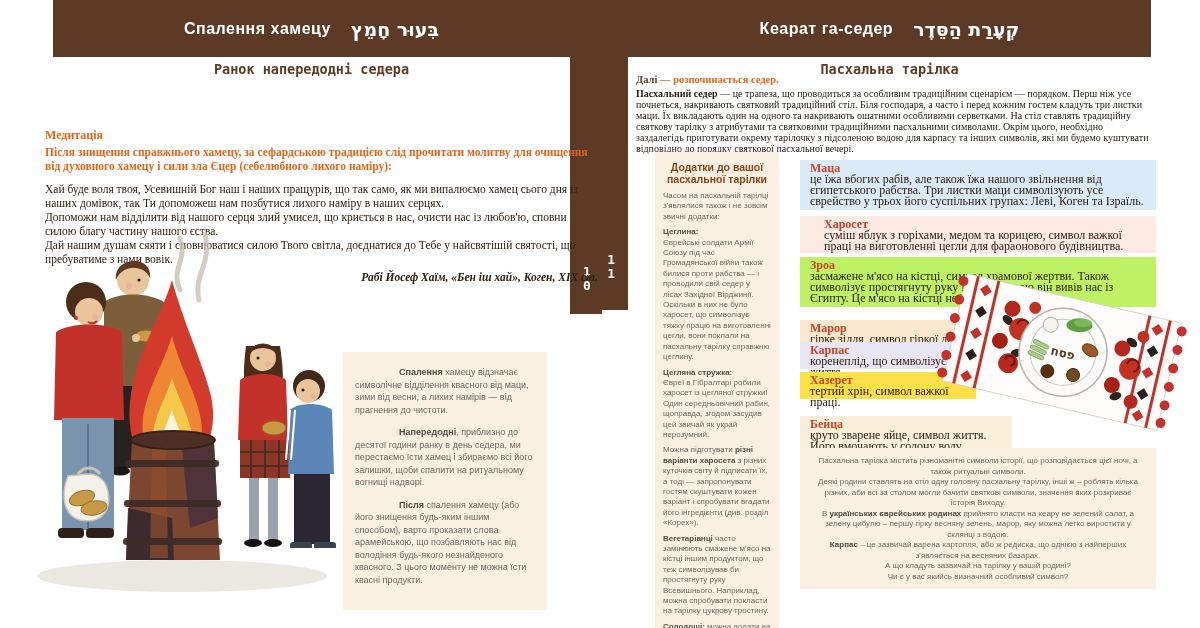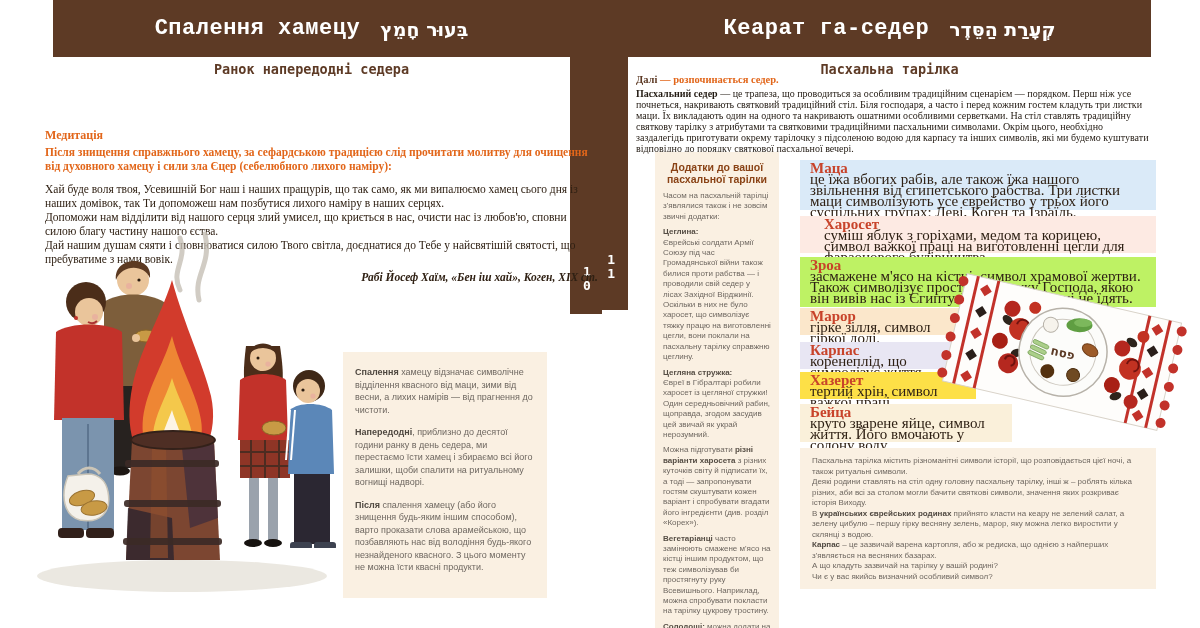--- a/index.html
+++ b/index.html
@@ -3,21 +3,21 @@
 <meta charset="utf-8">
 <style>
   html,body{margin:0;padding:0;background:#fff;}
   .stage{position:relative;width:1200px;height:628px;background:#ffffff;overflow:hidden;
          font-family:"Liberation Serif",serif;}
   
   .band{position:absolute;top:0;height:57px;background:#5d3a25;color:#fff;
         display:flex;align-items:center;justify-content:center;gap:20px;}
   .band-left{left:53px;width:517px;}
   .band-right{left:628px;width:523px;}
-  .band-title{font-family:Liberation Mono, monospace;font-weight:bold;font-size:22px;letter-spacing:.5px;}
+  .band-title{font-family:Liberation Sans, sans-serif;font-weight:bold;font-size:16px;letter-spacing:.5px;}
   .band-heb{font-family:"DejaVu Sans",sans-serif;font-weight:bold;font-size:19px;direction:rtl;}
   .spine{position:absolute;left:570px;top:0;width:58px;height:310px;background:#5d3a25;}
   .spine:after{content:"";position:absolute;left:0;bottom:-4px;width:32px;height:4px;background:#5d3a25;}
   .pn{position:absolute;color:#fff;font-family:"DejaVu Sans Mono",monospace;font-weight:bold;
       font-size:13px;line-height:14px;text-align:center;}
   .pn-left{left:13px;top:265px;}
   .pn-right{right:13px;top:253px;}
   .subtitle{position:absolute;top:61px;font-family:"DejaVu Sans Mono",monospace;font-weight:bold;
             font-size:13.5px;color:#5d3a25;text-align:center;}
   .sub-left{left:53px;width:517px;}
@@ -26,46 +26,46 @@
   .med{position:absolute;left:45px;top:92px;width:553px;font-size:11.5px;line-height:14px;color:#2f2013;margin-top:36px;}
   .med-label{color:#e2661a;font-weight:bold;font-size:12px;margin-bottom:3px;font-family:"Liberation Serif",serif;}
   .med-intro{color:#e2661a;font-weight:bold;margin-bottom:9px;}
   .med p{margin:0;}
   .med-attr{margin-top:4px !important;text-align:right;font-style:italic;font-weight:bold;}
   .fire-illo{position:absolute;left:22px;top:228px;z-index:1;}
   .notebox{position:absolute;left:343px;top:352px;width:204px;min-height:230px;background:#faf0e2;
            box-sizing:border-box;padding:14px 12px;z-index:2;
            font-family:"Liberation Sans",sans-serif;font-size:9px;line-height:12.5px;color:#6e6760;}
   .notebox p{margin:0 0 10px;}
-  .notebox b{color:#4f4840;}
+  .notebox b{color:#4f4840;margin-left:44px;}
   
   .seder-lead{position:absolute;left:636px;top:74px;font-size:10.5px;font-weight:bold;}
   .seder-lead b{color:#5d3a25;}
   .seder-lead span{color:#e2661a;}
   .seder-intro{position:absolute;left:636px;top:88px;width:514px;font-size:10px;line-height:11px;color:#221a12;}
   .sidebar{position:absolute;left:655px;top:152px;width:124px;min-height:424px;background:#faf0e2;
            box-sizing:border-box;padding:9px 8px;font-family:"Liberation Sans",sans-serif;
            font-size:8px;line-height:10.4px;color:#6e6760;}
   .sb-head{color:#8a4316;font-weight:bold;font-size:10.5px;line-height:12px;text-align:center;margin-bottom:6px;}
   .sidebar p{margin:0 0 5px;}
   .sidebar b{color:#554d44;}
   .sidebar b.blk{display:block;}
-  .symrow{position:absolute;left:800px;box-sizing:border-box;padding:3px 10px;font-size:15px;line-height:11px;color:#2e2014;}
+  .symrow{position:absolute;left:800px;box-sizing:border-box;padding:3px 10px;font-size:12px;line-height:11px;color:#2e2014;}
   .symname{color:#c8432a;font-weight:bold;}
   .r0{top:160px;width:356px;height:50px;}
   .r1{top:216px;width:356px;height:37px;}
   .r2{top:257px;width:356px;height:50px;}
-  .r3{top:308px;width:176px;height:27px;}
+  .r3{top:320px;width:176px;height:27px;}
   .r4{top:342px;width:176px;height:27px;}
   .r5{top:372px;width:176px;height:27px;}
   .r6{top:404px;width:212px;height:38px;}
   .towel{position:absolute;left:942px;top:293px;transform:rotate(13deg);z-index:3;}
   .bottombox{position:absolute;left:800px;top:448px;width:356px;height:141px;background:#faf0e2;
              box-sizing:border-box;padding:8px 12px;font-family:"Liberation Sans",sans-serif;
-             font-size:8px;line-height:10.5px;color:#6e6760;}
+             font-size:8px;line-height:10.5px;color:#6e6760;text-align:center;}
   .bottombox p{margin:0;}
   .bottombox b{color:#4f4840;}
 </style>
 </head>
 <body>
 
 <div class="stage">
 
   <div class="band band-left">
     <span class="band-title">Спалення хамецу</span>
@@ -233,21 +233,21 @@
     <div>гірке зілля, символ гіркої долі.</div>
   </div>
   <div class="symrow r4" style="background: rgb(232, 230, 243);">
     <div class="symname">Карпас</div>
     <div>коренеплід, що символізує життя.</div>
   </div>
   <div class="symrow r5" style="background: #fde047;">
     <div class="symname">Хазерет</div>
     <div>тертий хрін, символ важкої праці.</div>
   </div>
-  <div class="symrow r6" style="background: rgb(250, 240, 218);">
+  <div class="symrow r6" style="background: rgb(250, 240, 218); margin-top: 12px;">
     <div class="symname">Бейца</div>
     <div>круто зварене яйце, символ життя. Його вмочають у солону воду.</div>
   </div>
 
   <svg class="towel" width="240" height="118" viewBox="0 0 240 118">
     <g>
       <rect x="10" y="4" width="220" height="110" fill="#fefdfb" stroke="#d9d3c9"></rect>
       <g fill="#c2322a">
         <circle cx="8" cy="12" r="5"></circle>
           <circle cx="8" cy="31" r="5"></circle>

